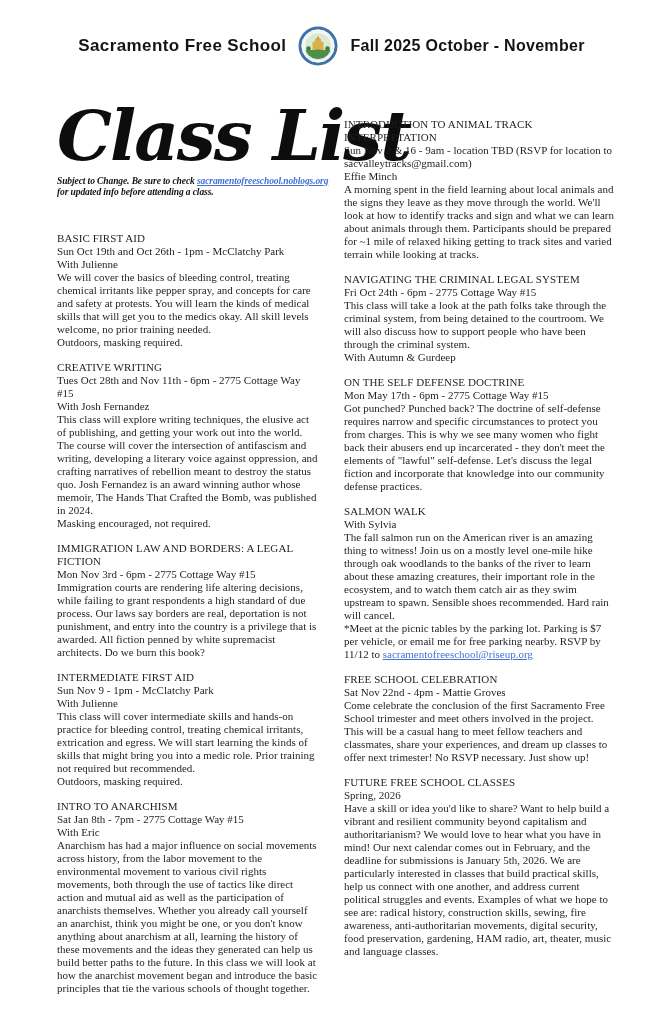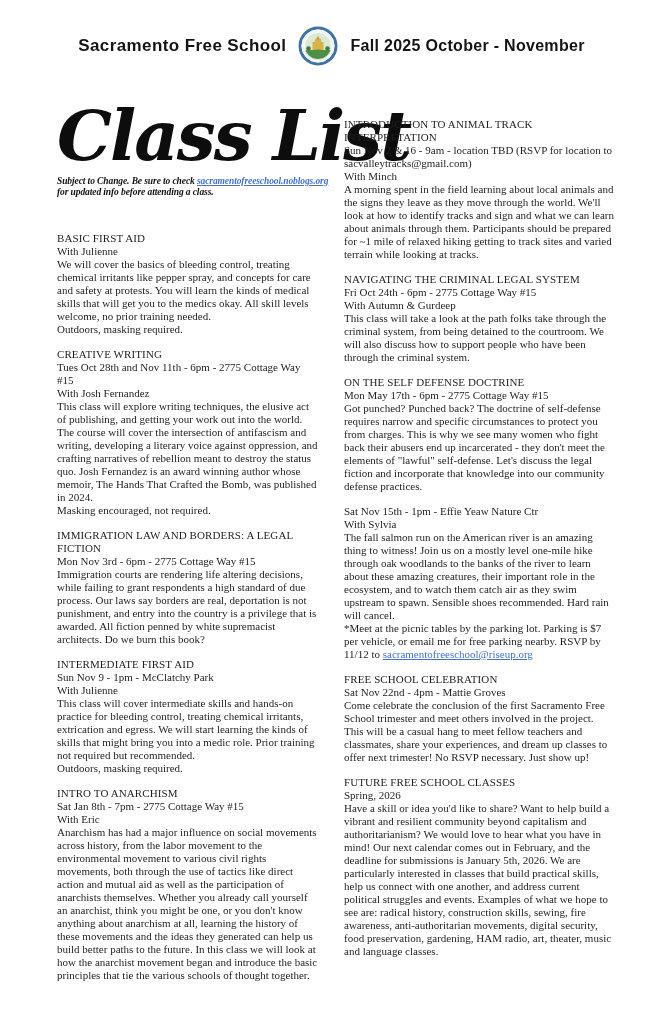--- a/index.html
+++ b/index.html
@@ -65,20 +65,21 @@
   </div>
 
   <div class="col col-left">
     <div class="big-title">Class List</div>
     <div class="note">
       <span>Subject to Change. Be sure to check </span><a>sacramentofreeschool.noblogs.org</a><span> for updated info before attending a class.</span>
     </div>
     <div id="col-left-list">
         <section class="entry">
           <div class="c-title">BASIC FIRST AID</div>
+          <div class="c-line">Sun Oct 19th and Oct 26th - 1pm - McClatchy Park</div>
           <div class="c-line">With Julienne</div>
           <div class="c-line">We will cover the basics of bleeding control, treating chemical irritants like pepper spray, and concepts for care and safety at protests. You will learn the kinds of medical skills that will get you to the medics okay. All skill levels welcome, no prior training needed.</div>
           <div class="c-line">Outdoors, masking required.</div>
         </section>
         <section class="entry">
           <div class="c-title">CREATIVE WRITING</div>
           <div class="c-line">Tues Oct 28th and Nov 11th - 6pm - 2775 Cottage Way #15</div>
           <div class="c-line">With Josh Fernandez</div>
           <div class="c-line">This class will explore writing techniques, the elusive act of publishing, and getting your work out into the world. The course will cover the intersection of antifascism and writing, developing a literary voice against oppression, and crafting narratives of rebellion meant to destroy the status quo. Josh Fernandez is an award winning author whose memoir, The Hands That Crafted the Bomb, was published in 2024.</div>
           <div class="c-line">Masking encouraged, not required.</div>
@@ -101,36 +102,36 @@
           <div class="c-line">With Eric</div>
           <div class="c-line">Anarchism has had a major influence on social movements across history, from the labor movement to the environmental movement to various civil rights movements, both through the use of tactics like direct action and mutual aid as well as the participation of anarchists themselves. Whether you already call yourself an anarchist, think you might be one, or you don't know anything about anarchism at all, learning the history of these movements and the ideas they generated can help us build better paths to the future. In this class we will look at how the anarchist movement began and introduce the basic principles that tie the various schools of thought together.</div>
         </section>
       </div>
   </div>
 
   <div class="col col-right" id="col-right-list">
       <section class="entry">
         <div class="c-title">INTRODUCTION TO ANIMAL TRACK INTERPRETATION</div>
         <div class="c-line">Sun Nov 2 &amp; 16 - 9am - location TBD (RSVP for location to sacvalleytracks@gmail.com)</div>
-        <div class="c-line">With Minch</div>
+        <div class="c-line">Effie Minch</div>
         <div class="c-line">A morning spent in the field learning about local animals and the signs they leave as they move through the world. We'll look at how to identify tracks and sign and what we can learn about animals through them. Participants should be prepared for ~1 mile of relaxed hiking getting to track sites and varied terrain while looking at tracks.</div>
       </section>
       <section class="entry">
         <div class="c-title">NAVIGATING THE CRIMINAL LEGAL SYSTEM</div>
         <div class="c-line">Fri Oct 24th - 6pm - 2775 Cottage Way #15</div>
+        <div class="c-line">This class will take a look at the path folks take through the criminal system, from being detained to the courtroom. We will also discuss how to support people who have been through the criminal system.</div>
         <div class="c-line">With Autumn &amp; Gurdeep</div>
-        <div class="c-line">This class will take a look at the path folks take through the criminal system, from being detained to the courtroom. We will also discuss how to support people who have been through the criminal system.</div>
       </section>
       <section class="entry">
         <div class="c-title">ON THE SELF DEFENSE DOCTRINE</div>
         <div class="c-line">Mon May 17th - 6pm - 2775 Cottage Way #15</div>
         <div class="c-line">Got punched? Punched back? The doctrine of self-defense requires narrow and specific circumstances to protect you from charges. This is why we see many women who fight back their abusers end up incarcerated - they don't meet the elements of "lawful" self-defense. Let's discuss the legal fiction and incorporate that knowledge into our community defense practices.</div>
       </section>
       <section class="entry">
-        <div class="c-line">Sat Nov 15th - 1pm - Effie Yeaw Nature Ctr</div>
+        <div class="c-title">SALMON WALK</div>
         <div class="c-line">With Sylvia</div>
         <div class="c-line">The fall salmon run on the American river is an amazing thing to witness! Join us on a mostly level one-mile hike through oak woodlands to the banks of the river to learn about these amazing creatures, their important role in the ecosystem, and to watch them catch air as they swim upstream to spawn. Sensible shoes recommended. Hard rain will cancel.</div>
         <div class="c-line">*Meet at the picnic tables by the parking lot. Parking is $7 per vehicle, or email me for free parking nearby. RSVP by 11/12 to <a>sacramentofreeschool@riseup.org</a></div>
       </section>
       <section class="entry">
         <div class="c-title">FREE SCHOOL CELEBRATION</div>
         <div class="c-line">Sat Nov 22nd - 4pm - Mattie Groves</div>
         <div class="c-line">Come celebrate the conclusion of the first Sacramento Free School trimester and meet others involved in the project. This will be a casual hang to meet fellow teachers and classmates, share your experiences, and dream up classes to offer next trimester! No RSVP necessary. Just show up!</div>
       </section>
       <section class="entry">

